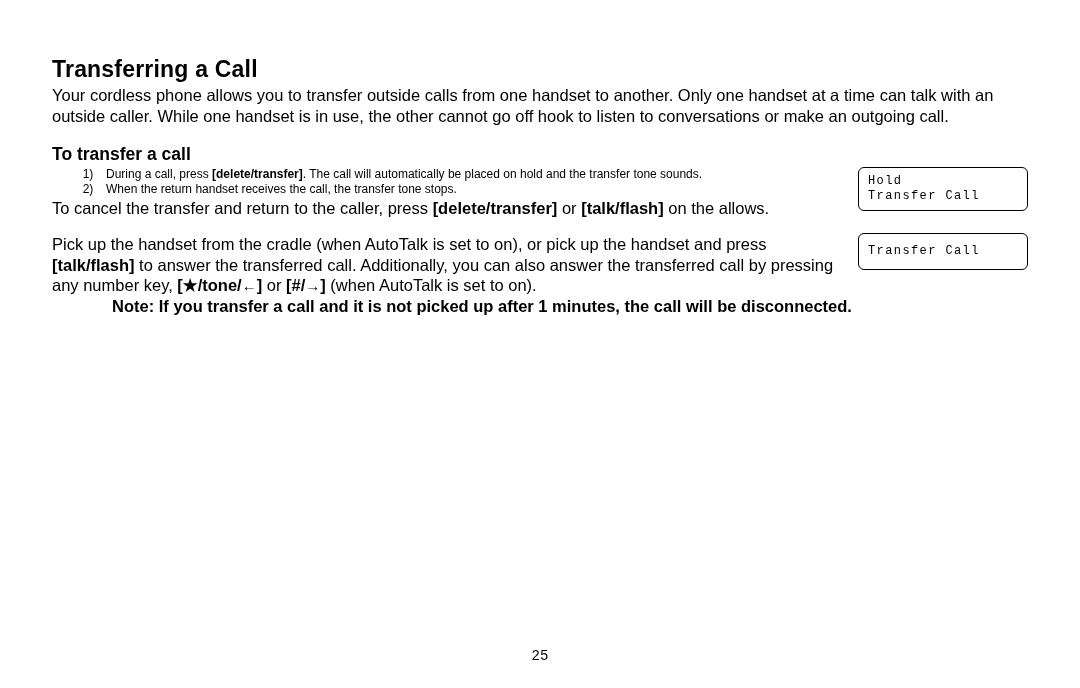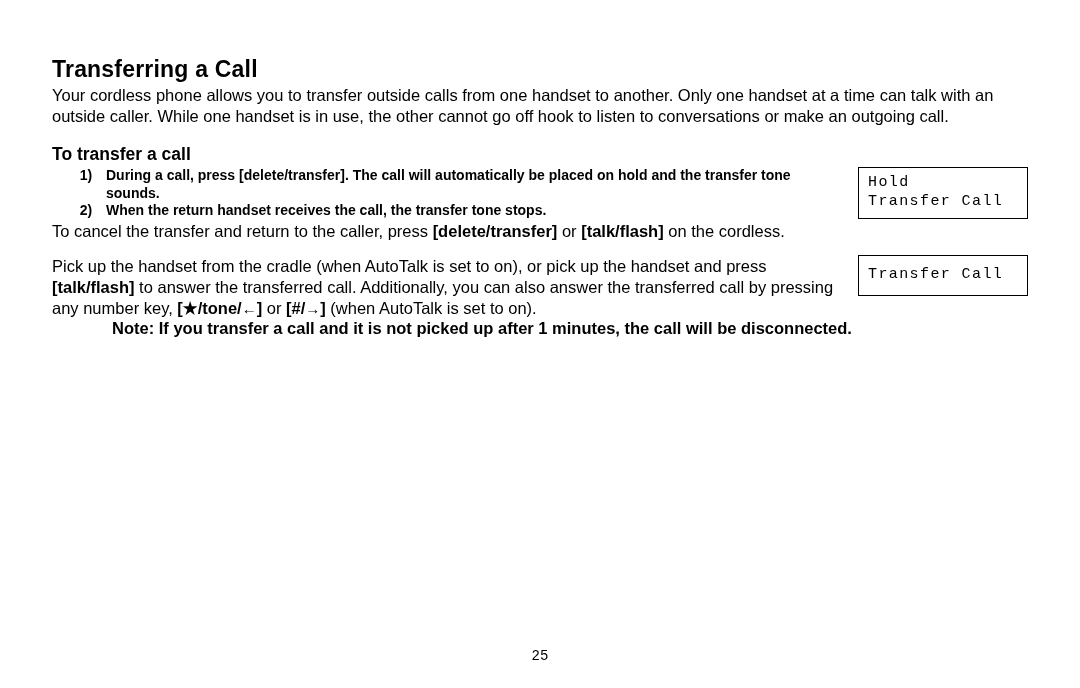--- a/index.html
+++ b/index.html
@@ -26,37 +26,36 @@
     h2 {
       font-size: 17.5px;
       font-weight: bold;
       margin-bottom: 2px;
     }
     .section { margin-bottom: 14px; }
     .row { display: flex; align-items: flex-start; }
     .textcol { flex: 1; }
     .lcdbox {
       border: 1.5px solid #000;
-      border-radius: 0;
+      border-radius: 6px;
       padding: 6px 1px 6px 9px;
       font-family: "Courier New", Courier, monospace;
-      font-size: 15px;
+      font-size: 12px;
       letter-spacing: 1.4px;
       white-space: nowrap;
       line-height: 1.25;
       height: fit-content;
       margin-left: 14px;
       min-width: 170px;
     }
     ol {
       list-style-position: outside;
       padding-left: 48px;
-      font-size: 14px;
+      font-size: 12px;
       line-height: 1.25;
-      font-weight: bold;
     }
     ol li { padding-left: 6px; margin-bottom: 0; }
     ol li::marker { content: counter(list-item) ")  "; }
     .after-list {
       font-size: 16.5px;
       line-height: 1.25;
       margin-top: 1px;
     }
     .note {
       font-size: 16.5px;
@@ -85,21 +84,21 @@
   <h2>To transfer a call</h2>
   <div class="row">
     <div class="textcol">
       <ol>
         <li>
           <span>During a call, press </span><b>[delete/transfer]</b><span>. The call will automatically be placed on hold and the transfer tone sounds.</span>
         </li>
         <li>When the return handset receives the call, the transfer tone stops.</li>
       </ol>
       <p class="after-list">
-        <span>To cancel the transfer and return to the caller, press </span><b>[delete/transfer]</b><span> or </span><b>[talk/flash]</b><span> on the cordless.</span>
+        <span>To cancel the transfer and return to the caller, press </span><b>[delete/transfer]</b><span> or </span><b>[talk/flash]</b><span> on the allows.</span>
       </p>
     </div>
     <div class="lcdbox">
       <div> Hold</div>
       <div>Transfer Call</div>
     </div>
   </div>
 </div>
 
 <div class="section">

